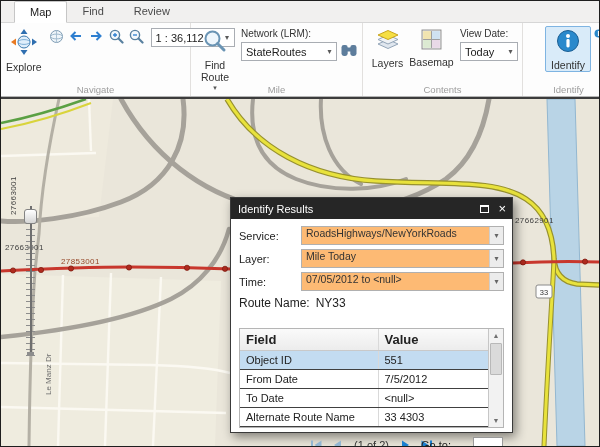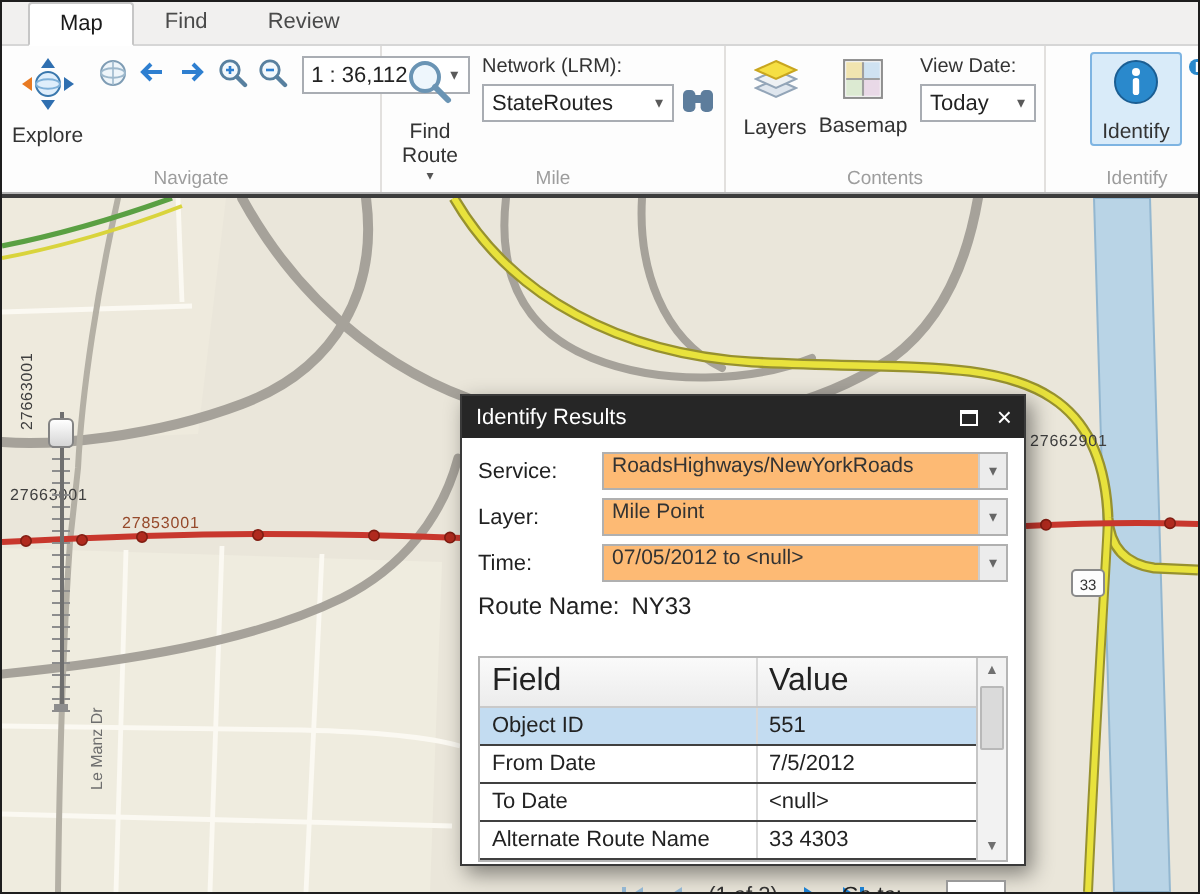--- a/index.html
+++ b/index.html
@@ -49,21 +49,21 @@
   .dlg-close{font-size:13px;line-height:10px;color:#fff}
   .dlg-body{flex:1;padding:7px 8px 5px;display:flex;flex-direction:column}
   .frow{display:grid;grid-template-columns:62px 1fr;align-items:center;margin-bottom:4px}
   .frow label{font-size:11px;color:#222}
   .dcombo{background:#fdba74;border:1px solid #b0b0b0;height:19px;display:flex;align-items:flex-start;font-size:10.5px;color:#333}
   .dcombo .txt{flex:1;padding-left:4px;white-space:nowrap;overflow:hidden}
   .dcombo .arrow{width:14px;text-align:center;font-size:8px;color:#666;border-left:1px solid #cdcdcd;background:#ececec;align-self:stretch;display:flex;align-items:center;justify-content:center;flex:none}
   .rnrow{display:flex;gap:6px;font-size:12px;color:#222;margin:1px 0 18px}
   .tblwrap{position:relative;border:1px solid #b5b5b5;flex:none}
   table.grid{width:calc(100% - 15px);border-collapse:collapse;table-layout:fixed}
-  table.grid th{background:linear-gradient(#fafafa,#ececec);border-bottom:1px solid #c9c9c9;font-size:16px;font-weight:normal;color:#222;text-align:left;padding:3px 6px;height:20px}
+  table.grid th{background:linear-gradient(#fafafa,#ececec);border-bottom:1px solid #c9c9c9;font-size:13px;font-weight:bold;color:#222;text-align:left;padding:3px 6px;height:20px}
   table.grid td{font-size:11px;color:#222;padding:2px 6px;height:19px;border-bottom:1px solid #404040;overflow:hidden;white-space:nowrap}
   table.grid th+th, table.grid td+td{border-left:1px solid #d9d9d9;width:110px}
   tr.sel td{background:#c3dcf1}
   .tscroll{position:absolute;top:0;right:0;bottom:0;width:15px;background:#f2f2f2;border-left:1px solid #c6c6c6}
   .tscroll .sb-up,.tscroll .sb-dn{position:absolute;left:0;right:0;height:13px;font-size:7px;color:#707070;text-align:center;line-height:13px}
   .tscroll .sb-up{top:0}.tscroll .sb-dn{bottom:0}
   .tscroll .sb-thumb{position:absolute;left:1px;right:1px;top:14px;height:32px;background:#dadada;border:1px solid #b8b8b8;border-radius:1px}
   .dlg-footer{position:relative;margin-top:6px;height:22px;display:flex;align-items:center;justify-content:center;flex:none}
   .pgnav{display:flex;align-items:center;gap:8px}
   .pgbtn{background:none;border:none;padding:0;display:flex;align-items:center}
@@ -319,21 +319,21 @@
       <div class="frow">
         <label>Service:</label>
         <div class="dcombo">
           <span class="txt">RoadsHighways/NewYorkRoads</span>
           <span class="arrow">▾</span>
         </div>
       </div>
       <div class="frow">
         <label>Layer:</label>
         <div class="dcombo">
-          <span class="txt">Mile Point</span>
+          <span class="txt">Mile Today</span>
           <span class="arrow">▾</span>
         </div>
       </div>
       <div class="frow">
         <label>Time:</label>
         <div class="dcombo">
           <span class="txt">07/05/2012 to &lt;null&gt;</span>
           <span class="arrow">▾</span>
         </div>
       </div>

